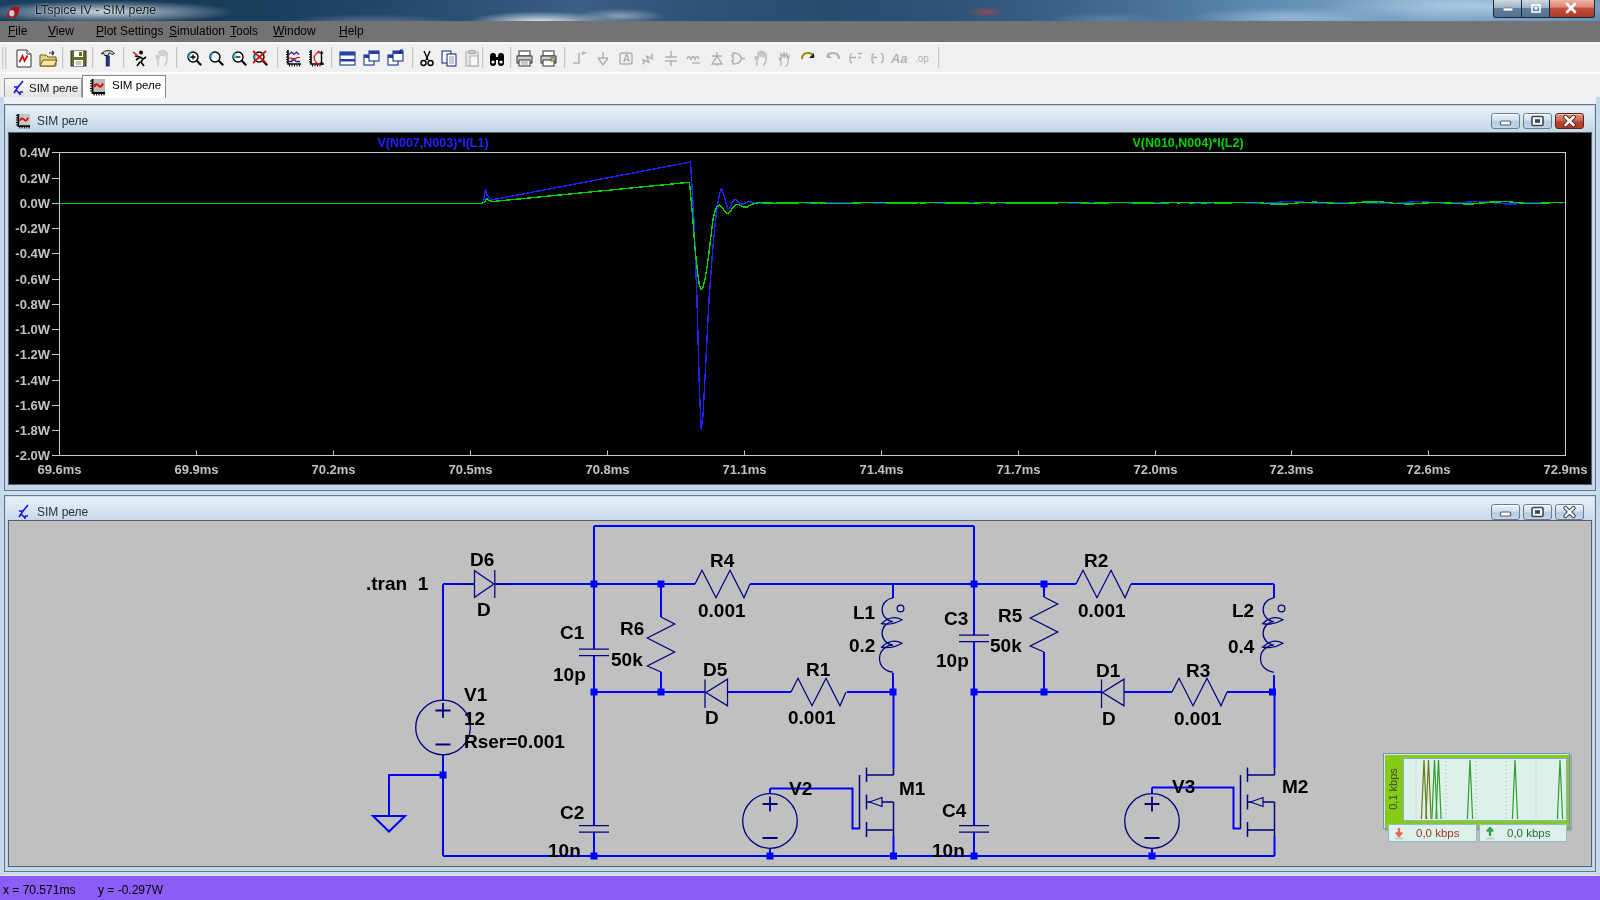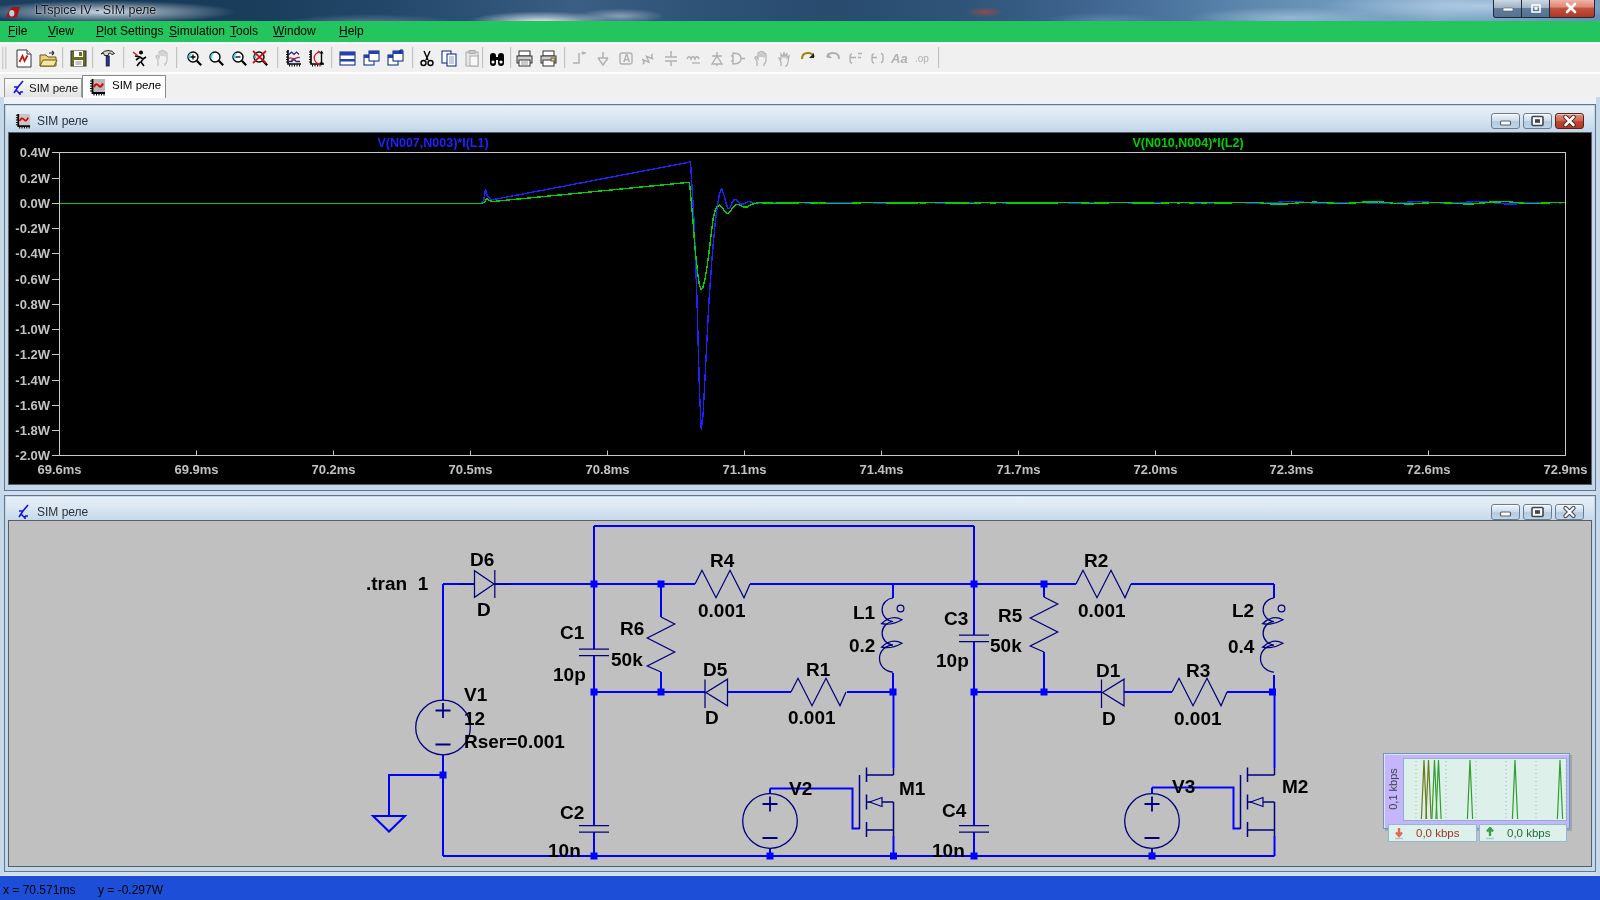--- a/index.html
+++ b/index.html
@@ -19,21 +19,21 @@
   radial-gradient(80px 10px at 1105px 20px, rgba(120,155,190,.5), rgba(120,155,190,0) 75%),
   linear-gradient(90deg,#1d4061 0%,#173a58 8%,#1a3d5c 16%,#234769 24%,#2d5276 30%,#3a5f83 36%,#2e5276 44%,#284b6e 52%,#2f5478 60%,#3b608a 66%,#49719c 72%,#5d87ad 78%,#7099bd 84%,#82a8c8 90%,#769cc0 95%,#6990b4 100%);}
 #title-text{left:35px;top:3px;font-size:12.5px;color:#101418;text-shadow:0 0 2px rgba(255,255,255,.8)}
 
 #winbtns{left:1493px;top:0;width:104px;height:18px;display:flex}
 .wbtn{height:18px;border:1px solid #1c2a38;border-top:none;position:relative}
 .wbtn.min{width:29px;border-radius:0 0 0 3px;background:linear-gradient(#cdd8e2 0%,#9fb2c4 45%,#5f7e9c 50%,#54718e 100%)}
 .wbtn.max{width:28px;border-left:none;background:linear-gradient(#cdd8e2 0%,#9fb2c4 45%,#5f7e9c 50%,#54718e 100%)}
 .wbtn.cls{width:45px;border-left:none;border-radius:0 0 3px 0;background:linear-gradient(#f0b4a4 0%,#dd8877 40%,#c2503c 50%,#ad3826 100%)}
 
-#menubar{left:0;top:21px;width:1600px;height:22px;background:#22c55e;border-bottom:1px solid #f0f0f0;font-size:12px;color:#000}
+#menubar{left:0;top:21px;width:1600px;height:22px;background:#737373;border-bottom:1px solid #f0f0f0;font-size:12px;color:#000}
 #menubar span{position:absolute;top:3px}
 #menubar u{text-decoration:underline}
 
 #toolbar{left:0;top:43px;width:1600px;height:29px;background:#f0f0f0;border-top:1px solid #fafafa}
 
 #tabrow{left:0;top:72px;width:1600px;height:25px;background:#f0f0f0;border-top:2px solid #fdfdfd}
 #tab1{left:4px;top:4px;width:78px;height:19px;background:linear-gradient(#fbfbfb,#e2e2e2);border:1px solid #999;border-bottom:none;font-size:11.5px;color:#111}
 #tab2{left:82px;top:1px;width:84px;height:23px;background:#fff;border:1px solid #8a8a8a;border-bottom:none;font-size:11.5px;color:#000;z-index:2}
 #tabrow .bline{position:absolute;left:0;top:23px;width:1600px;height:1px;background:#a8a8a8}
 .tabtxt{position:absolute;top:3px}
@@ -45,21 +45,21 @@
 .cbtns{position:absolute;top:7px;right:10px;display:flex;gap:3px}
 .cbtn{width:29px;height:16px;border:1px solid #6b7c8d;border-radius:3px;background:linear-gradient(#eef4fa,#ccdced 48%,#b4cbe2 55%,#c2d5e8);position:relative;box-shadow:inset 0 1px 0 #fff}
 .cbtn.r{border:1px solid #5e1f15;background:linear-gradient(#dc9182 0%,#cd6a54 45%,#bc4530 55%,#b03a28 100%);box-shadow:inset 0 1px 0 rgba(255,255,255,.5)}
 
 #plotwin{left:4px;top:104px;width:1592px;height:387px}
 #plotclient{position:absolute;left:3px;top:27px;width:1584px;height:353px;background:#000;border:1px solid #56606a}
 
 #schwin{left:4px;top:495px;width:1592px;height:377px}
 #schclient{position:absolute;left:3px;top:24px;width:1584px;height:347px;background:#c0c0c0;border:1px solid #56606a}
 
-#statusbar{left:0;top:875px;width:1600px;height:25px;background:#1d4ed8;border-top:1px solid #e2e2e2;font-size:12px;color:#000}
+#statusbar{left:0;top:875px;width:1600px;height:25px;background:#8b5cf6;border-top:1px solid #e2e2e2;font-size:12px;color:#000}
 
 #bleft{left:0;top:97px;width:4px;height:778px;background:#c6d9ea}
 #bright{left:1596px;top:97px;width:4px;height:778px;background:#c6d9ea}
 </style></head>
 <body>
 <div id="root">
   <div class="abs" id="titlebar"></div>
   <div class="abs" id="title-text">LTspice IV - SIM реле</div>
   <svg class="abs" id="appicon" width="16" height="16" style="left:6px;top:3px" viewBox="0 0 16 16">
     <path d="M0.5,14.5 Q1.5,7 7,4 L13.5,4 Q10,5.5 9,9 L13,4.5 L10,14.5 Z" fill="#aa1414"></path>
@@ -446,21 +446,21 @@
 <text x="1232" y="616.5" font-size="19" font-weight="bold" fill="#000000">L2</text>
 <text x="1228" y="652.5" font-size="19" font-weight="bold" fill="#000000">0.4</text>
 <text x="1096" y="676.5" font-size="19" font-weight="bold" fill="#000000">D1</text>
 <text x="1186" y="676.5" font-size="19" font-weight="bold" fill="#000000">R3</text>
 <text x="1102" y="724.5" font-size="19" font-weight="bold" fill="#000000">D</text>
 <text x="1174" y="724.5" font-size="19" font-weight="bold" fill="#000000">0.001</text>
 <text x="1172" y="792.5" font-size="19" font-weight="bold" fill="#000000">V3</text>
 <text x="1282" y="792.5" font-size="19" font-weight="bold" fill="#000000">M2</text>
 </svg></div>
 
-    <div class="abs" id="netwidget" style="left:1378px;top:257px;width:187px;height:76px;background:#c4b5fd;border:1px solid #6e95b8;box-shadow:inset 1px 1px 0 #d6e8f8, 2px 2px 0 rgba(100,110,120,.35)">
+    <div class="abs" id="netwidget" style="left:1378px;top:257px;width:187px;height:76px;background:#84cc16;border:1px solid #6e95b8;box-shadow:inset 1px 1px 0 #d6e8f8, 2px 2px 0 rgba(100,110,120,.35)">
 <div class="abs" style="left:2px;top:3px;width:16px;height:62px;color:#444;font-size:11px">
           <span class="abs" style="left:-14px;top:26px;transform:rotate(-90deg);white-space:nowrap">0,1 kbps</span>
         </div>
 <div class="abs" style="left:19px;top:4px;width:164px;height:63px;background:#def0ea;border:1px solid #8fb2cc">
 <svg width="162" height="61" viewBox="0 0 162 61">
             <line x1="12" y1="2" x2="12" y2="60" stroke="#a8b4a8" stroke-width="1" stroke-dasharray="1,3"></line>
             <line x1="42" y1="2" x2="42" y2="60" stroke="#a8b4a8" stroke-width="1" stroke-dasharray="1,3"></line>
             <line x1="72" y1="2" x2="72" y2="60" stroke="#a8b4a8" stroke-width="1" stroke-dasharray="1,3"></line>
             <line x1="102" y1="2" x2="102" y2="60" stroke="#a8b4a8" stroke-width="1" stroke-dasharray="1,3"></line>
             <line x1="132" y1="2" x2="132" y2="60" stroke="#a8b4a8" stroke-width="1" stroke-dasharray="1,3"></line>

